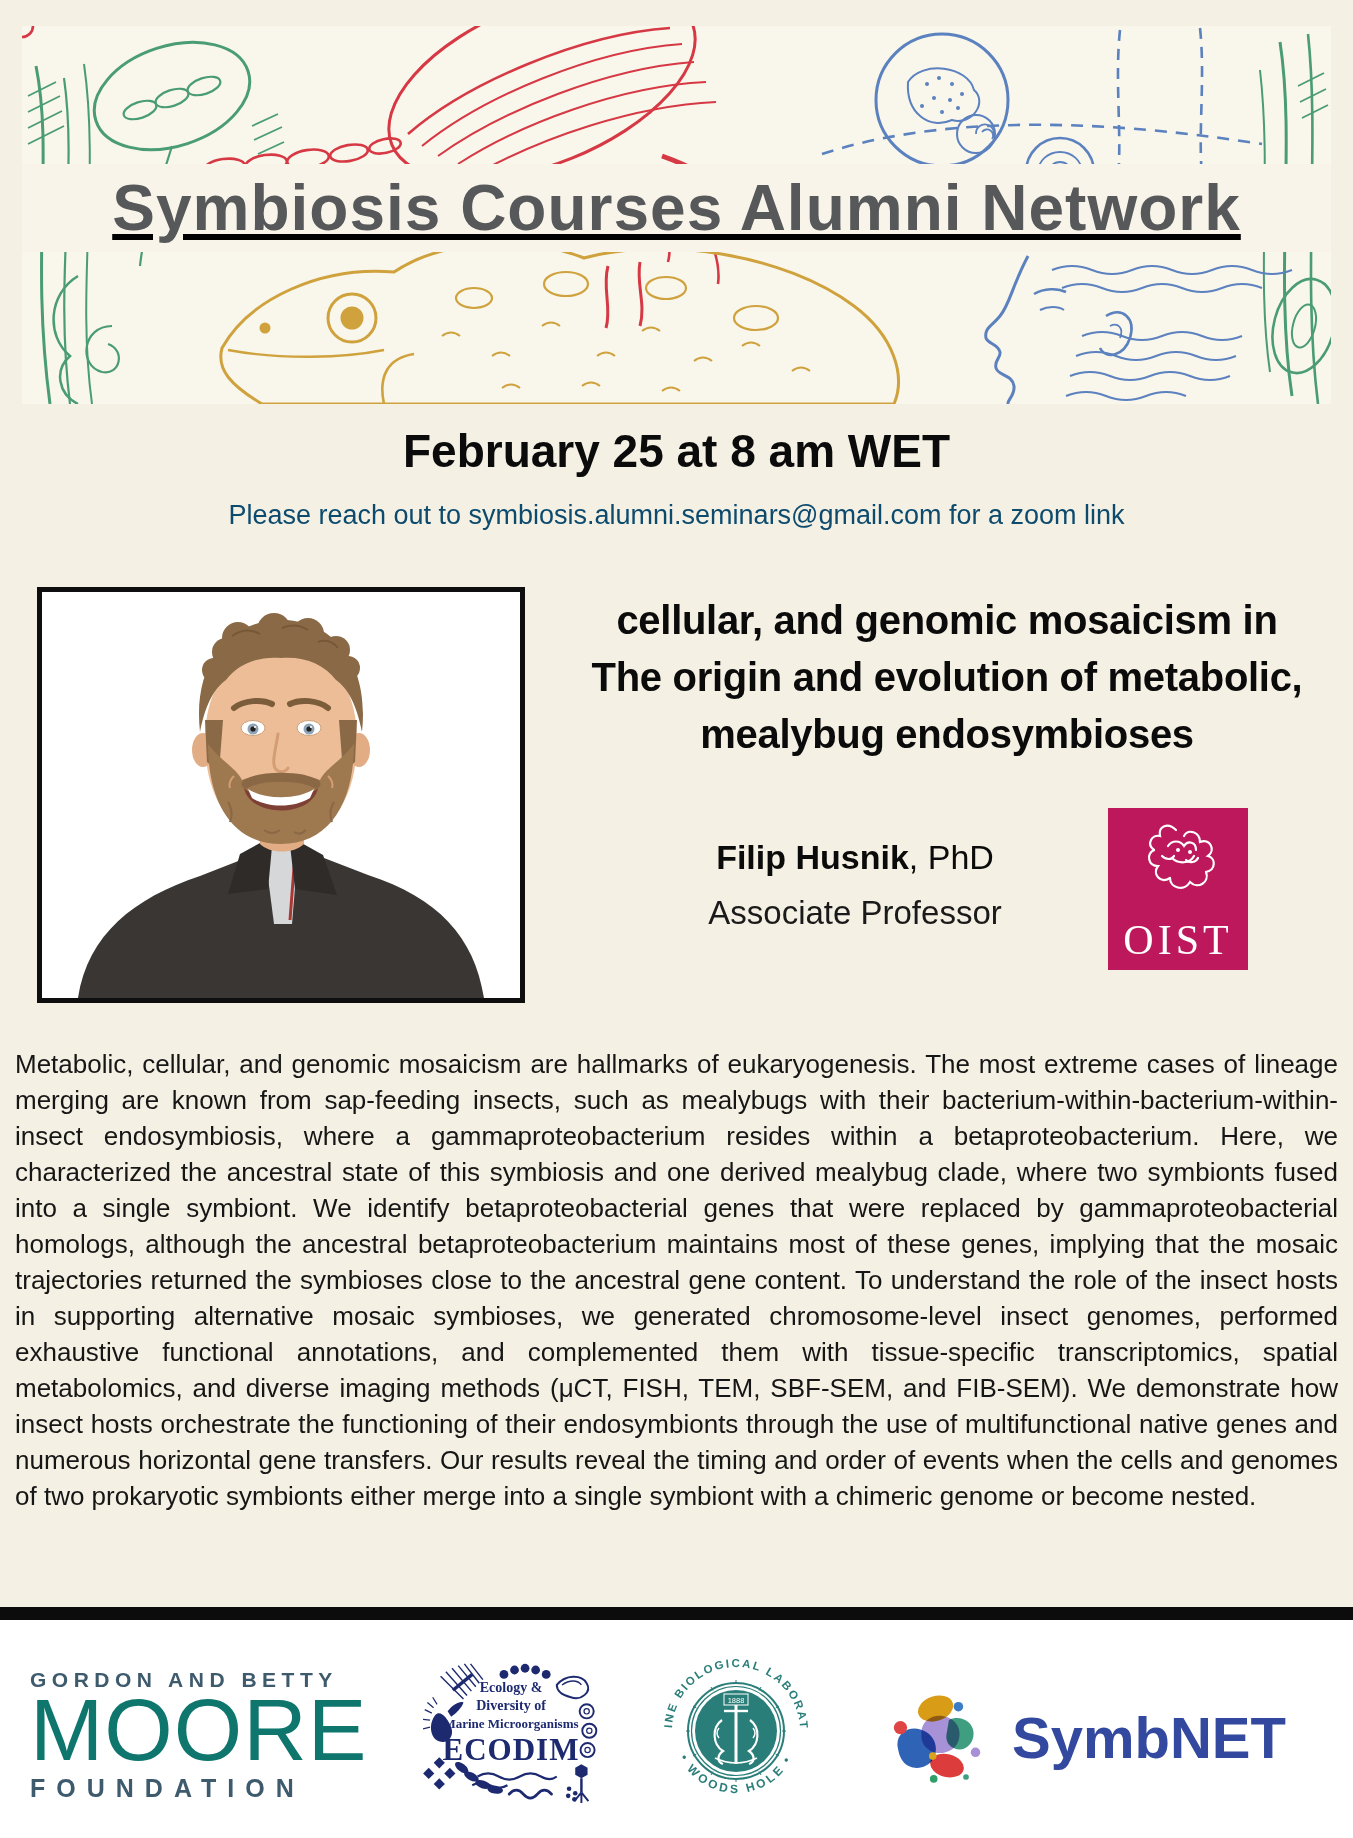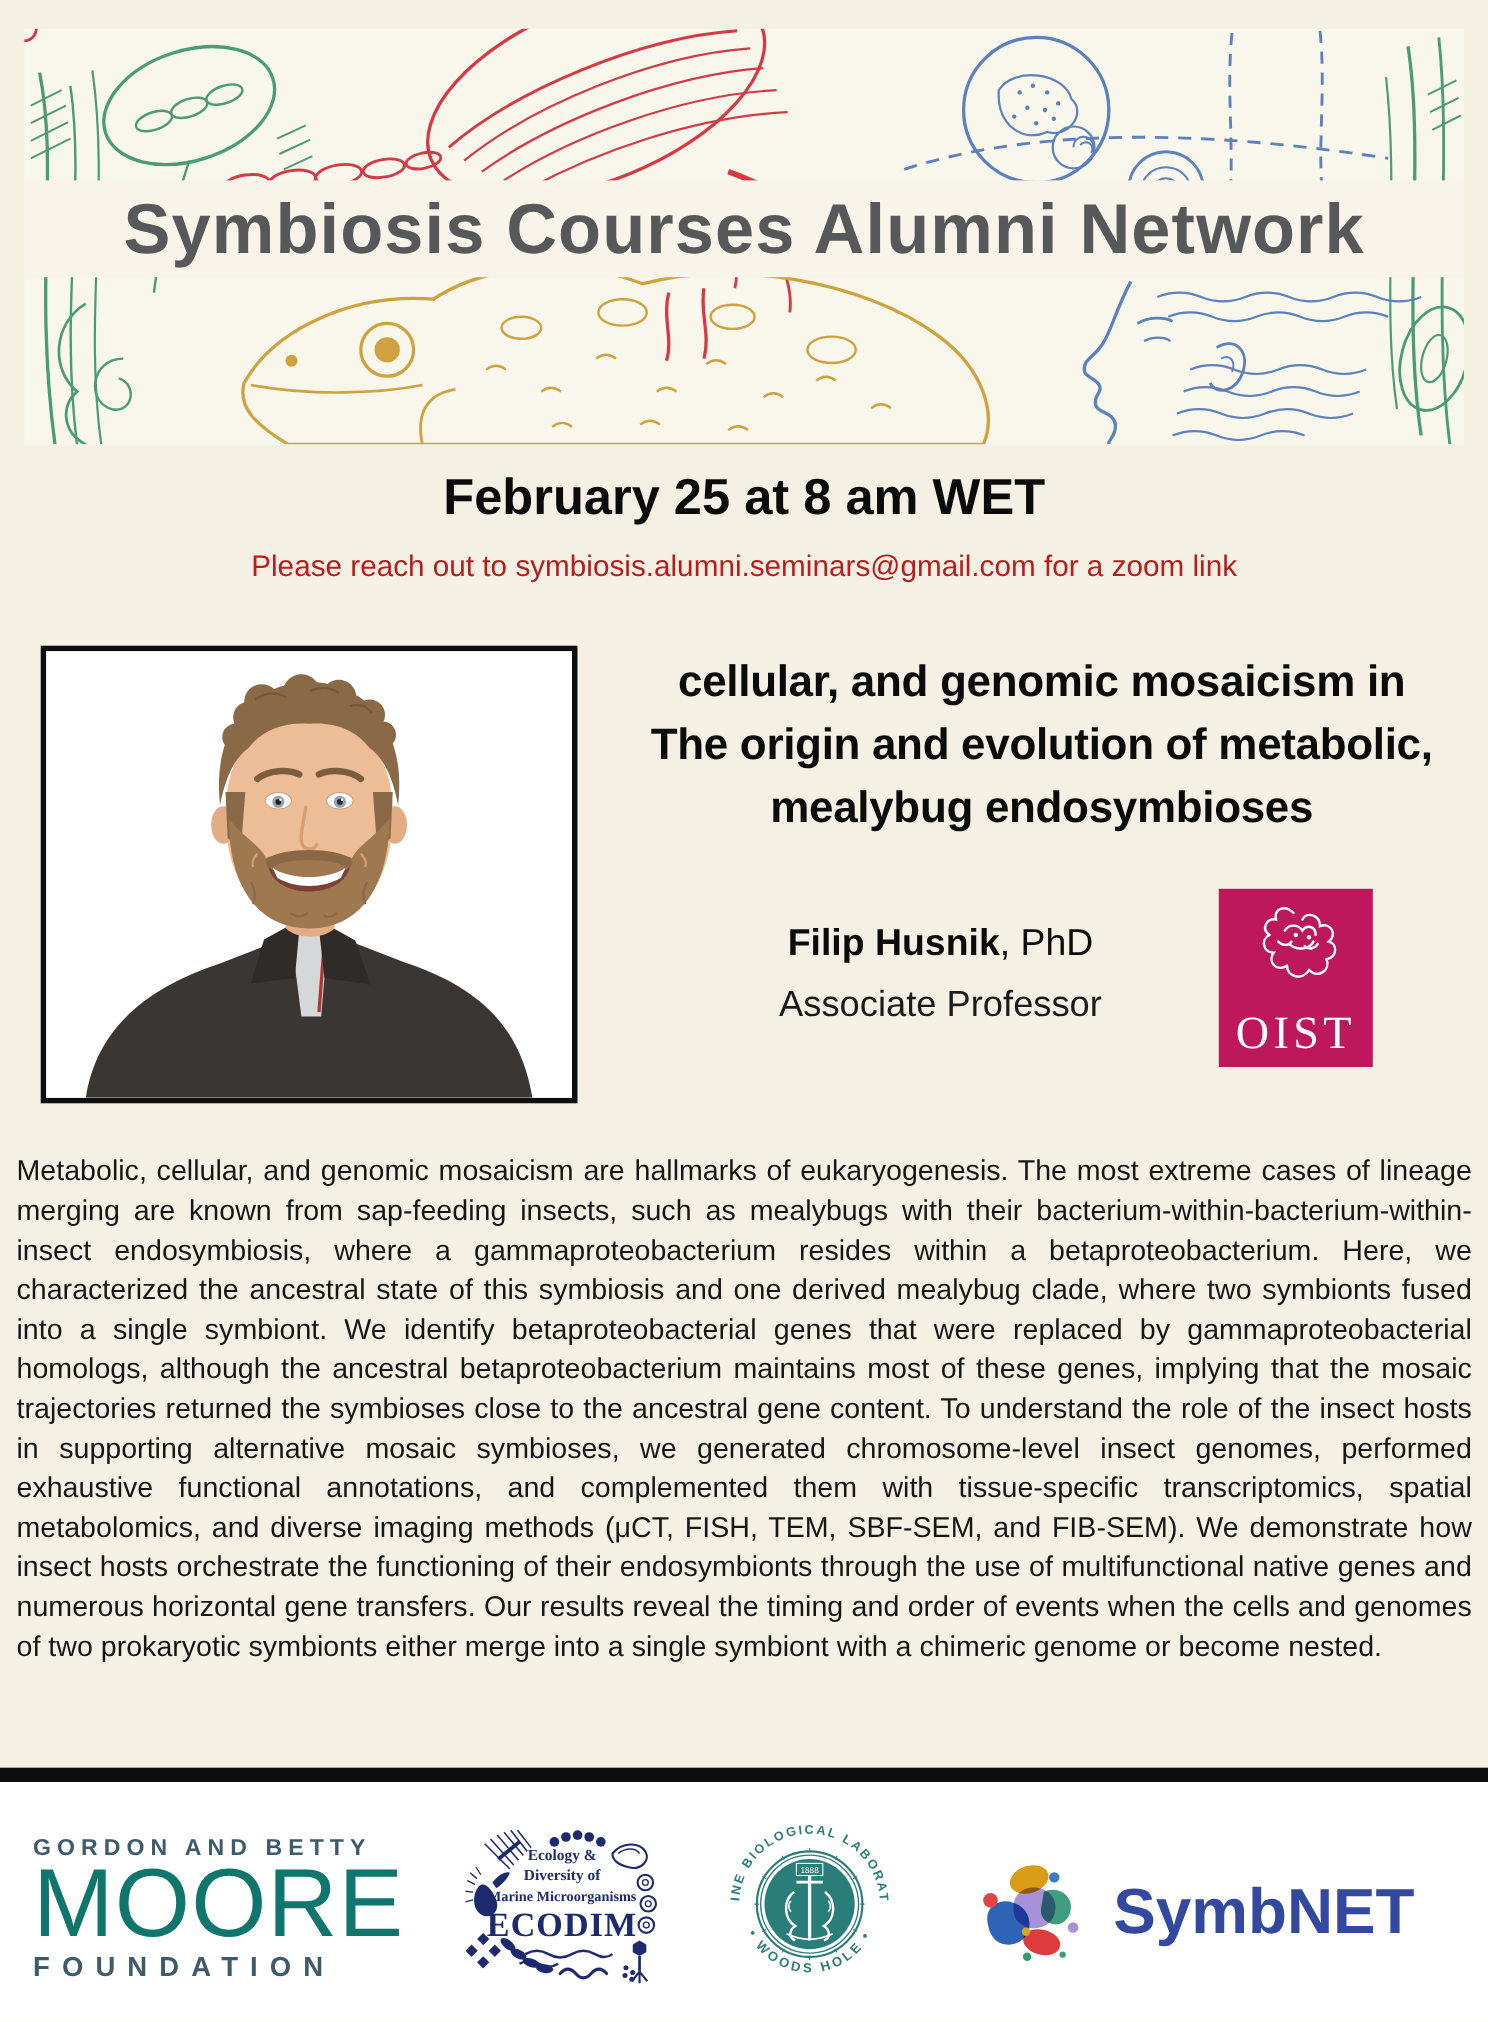--- a/index.html
+++ b/index.html
@@ -4,26 +4,26 @@
 <style>
   html,body{margin:0;padding:0;}
   body{width:1353px;height:1838px;position:relative;background:#f4f0e3;
        font-family:"Liberation Sans",sans-serif;overflow:hidden;}
   .abs{position:absolute;}
 
   
   .banner{left:22px;top:26px;width:1309px;height:378px;background:#f9f6ec;overflow:hidden;}
   .banner svg{position:absolute;left:0;top:0;}
   .title-band{position:absolute;left:0;top:138px;width:100%;height:88px;background:#f8f4e9;
-              display:flex;align-items:center;justify-content:center;}
+              display:flex;align-items:center;justify-content:center;text-decoration:underline;}
   .banner-title{font-size:64px;font-weight:700;color:#57585a;letter-spacing:1px;white-space:nowrap;}
 
   
   .date-line{left:0;top:424px;width:100%;text-align:center;font-size:46px;font-weight:700;color:#0b0b0b;}
-  .contact-line{left:0;top:500px;width:100%;text-align:center;font-size:27px;color:#b91c1c;}
+  .contact-line{left:0;top:500px;width:100%;text-align:center;font-size:27px;color:#0c4a6e;}
 
   
   .photo{left:37px;top:587px;width:488px;height:416px;background:#ffffff;
          border:5px solid #0e0e0e;box-sizing:border-box;}
   .talk-title{left:542px;top:592px;width:810px;text-align:center;font-size:40px;font-weight:700;
               color:#0b0b0b;line-height:57px;letter-spacing:-0.3px;}
   .name-line{left:580px;top:838px;width:550px;text-align:center;font-size:34px;color:#0b0b0b;}
   .name-line .nm{font-weight:700;}
   .role-line{left:580px;top:894px;width:550px;text-align:center;font-size:33px;color:#1a1a1a;}
   .oist{left:1108px;top:808px;width:140px;height:162px;background:#be185d;}

